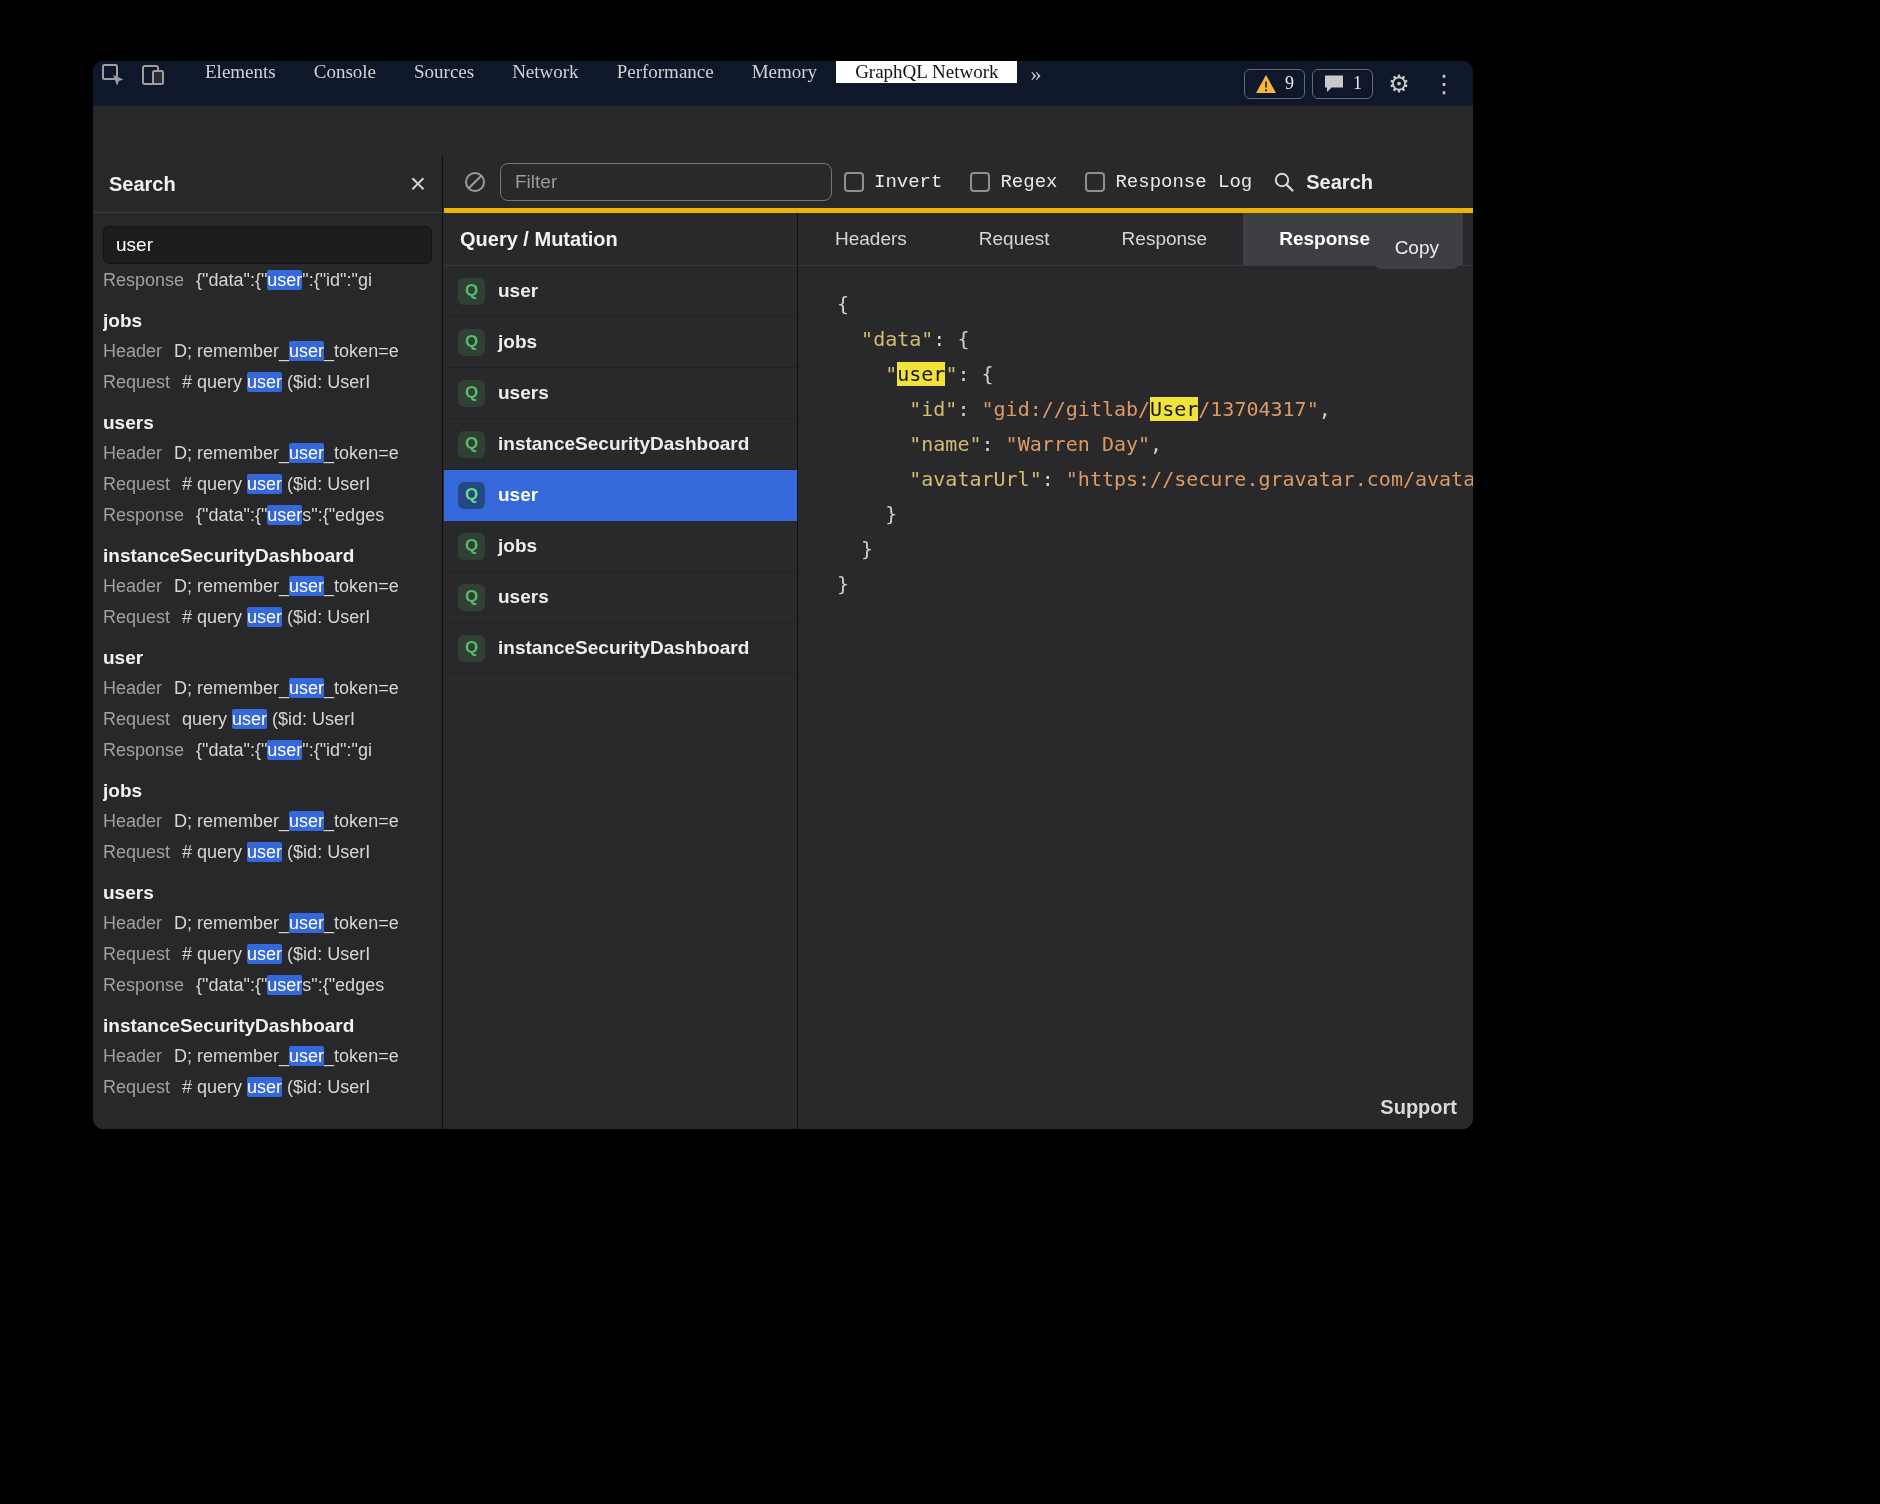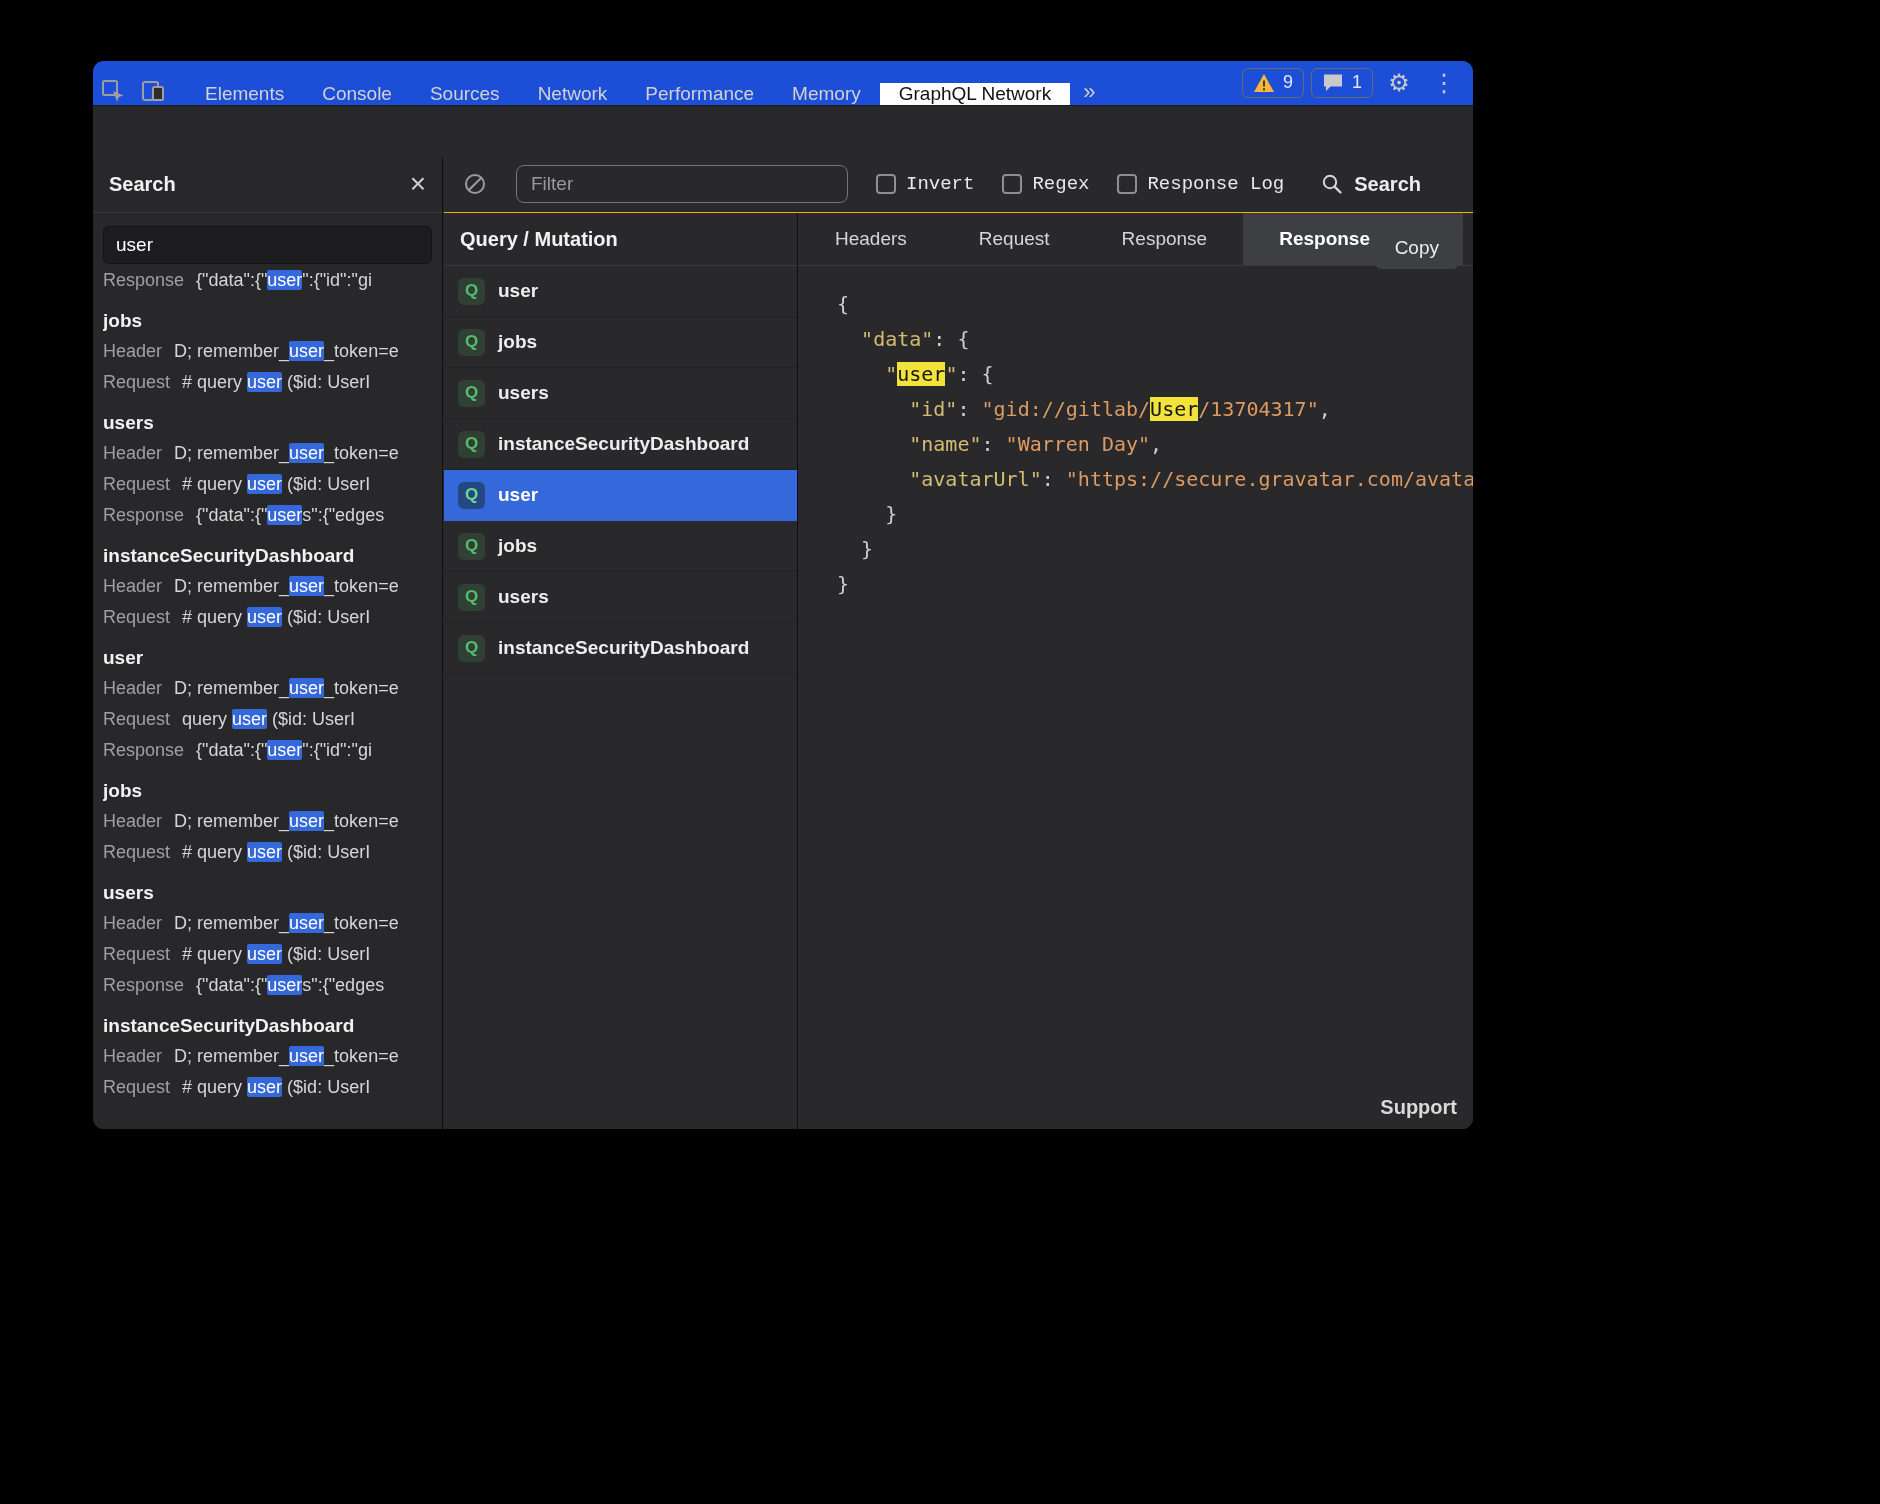--- a/index.html
+++ b/index.html
@@ -10,22 +10,22 @@
     box-shadow:0 25px 70px rgba(0,0,0,.7); }
 
   
   .titlebar { height:50px; background:#3a3a3c; display:flex; align-items:center; justify-content:center;
     position:relative; border-bottom:1px solid #232325; }
   .traffic { position:absolute; left:22px; top:16px; display:flex; gap:15px; }
   .light { width:18px; height:18px; border-radius:50%; }
   .title { font-size:20px; font-weight:bold; color:#eaeaea; }
 
   
-  .tabbar { height:45px; background:#1d4ed8; display:flex; align-items:flex-end;
-    font-size:19px; color:#d2d2d2; border-bottom:1px solid #1b1b1d; }
+  .tabbar { height:45px; background:#0f172a; display:flex; align-items:flex-start;
+    font-size:19px; color:#d2d2d2; border-bottom:1px solid #1b1b1d;font-family:Liberation Serif, serif; }
   .icon-btn { width:40px; display:flex; align-items:center; justify-content:center; }
   .tb-divider { width:1px; background:#46464a; margin:9px 6px; }
   .tab { padding:0 19px; display:flex; align-items:center; white-space:nowrap; }
   .tab.active { background:#ffffff; color:#121212; }
   .chevron { padding:0 13px; display:flex; align-items:center; font-size:22px; color:#cfcfcf; }
   .badges { margin-left:auto; display:flex; align-items:center; gap:7px; padding-right:10px; }
   .badge-pill { display:flex; align-items:center; gap:8px; border:1px solid #6a6a6e; border-radius:6px;
     height:30px; padding:0 10px; font-size:18px; color:#e8e8e8; }
   .glyph-btn { display:flex; align-items:center; justify-content:center; width:38px; height:45px;
     font-size:24px; color:#c9c9c9; }
@@ -47,22 +47,22 @@
   .group-title { font-weight:bold; font-size:19px; color:#f2f2f2; padding:14px 0 4px; }
   .result-line { height:31px; line-height:31px; white-space:nowrap; overflow:hidden; color:#d6d6d6;
     display:flex; gap:12px; }
   .line-label { color:#a0a0a0; flex:none; }
   .line-content { overflow:hidden; white-space:pre; }
   .hl-blue { background:#3568da; color:#fff; border-radius:2px; }
 
   .right-region { position:absolute; left:351px; top:0; right:0; bottom:0; }
 
   
-  .filter-toolbar { height:57px; border-bottom:1px solid #eab308; display:flex; align-items:center;
-    padding:0 24px 0 18px; gap:28px; background:#29292b; }
+  .filter-toolbar { height:57px; border-bottom:5px solid #eab308; display:flex; align-items:center;
+    padding:0 24px 0 18px; gap:12px; background:#29292b; }
   .filter-input { width:332px; height:38px; background:transparent; border:1.5px solid #757575;
     border-radius:8px; color:#e8e8e8; font-size:19px; padding:0 14px; font-family:inherit; outline:none; }
   .filter-input::placeholder { color:#9a9a9a; }
   .checkboxes { display:flex; align-items:center; gap:28px; }
   .checkbox-wrap { display:flex; align-items:center; gap:10px; }
   .checkbox-box { width:20px; height:20px; border:2px solid #8f8f8f; border-radius:4px; flex:none; }
   .checkbox-label { font-size:19px; color:#e9e9e9;font-family:Liberation Mono, monospace; }
   .toolbar-search { display:flex; align-items:center; gap:10px; margin-left:8px; font-size:20px;
     font-weight:bold; color:#ededed; }
 

